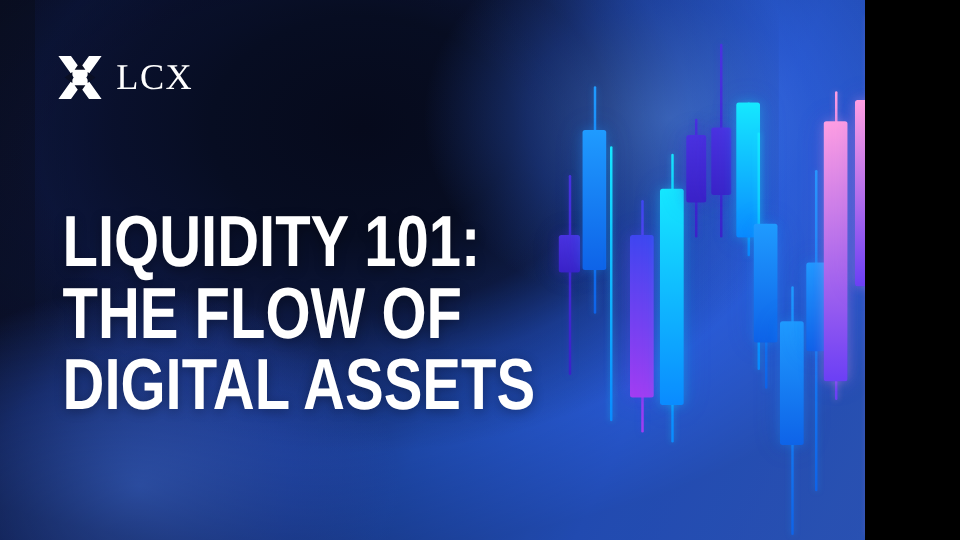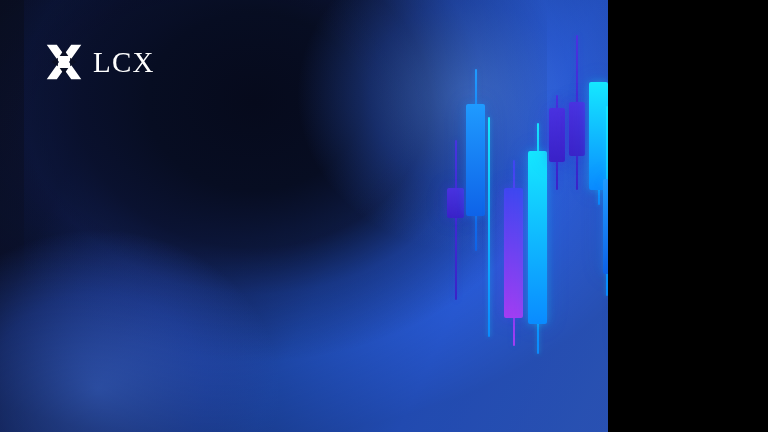--- a/index.html
+++ b/index.html
@@ -2,21 +2,21 @@
 <html><head>
 <meta charset="utf-8">
 <style>
   html, body {
     margin: 0;
     padding: 0;
     background: #000;
   }
   #stage {
     position: relative;
-    width: 608px;
+    width: 692px;
     height: 432px;
     overflow: hidden;
     font-family: "Liberation Sans", sans-serif;
     background: #8b5cf6;
   }
 
   
   .bg-base {
     position: absolute;
     inset: 0;
@@ -227,14 +227,19 @@
       <g fill="#0a0f24">
         <path d="M50 16 L38 33 L62 33 Z"></path>
         <path d="M50 84 L38 67 L62 67 Z"></path>
         <path d="M16 50 L33 38 L33 62 Z"></path>
         <path d="M84 50 L67 38 L67 62 Z"></path>
       </g>
     </svg>
     <span class="logo-word">LCX</span>
   </div>
 
+  <div class="headline">
+    <div class="hl-line">LIQUIDITY 101:</div>
+    <div class="hl-line">THE FLOW OF</div>
+    <div class="hl-line">DIGITAL ASSETS</div>
+  </div>
 
 </div>
 
 </body></html>

